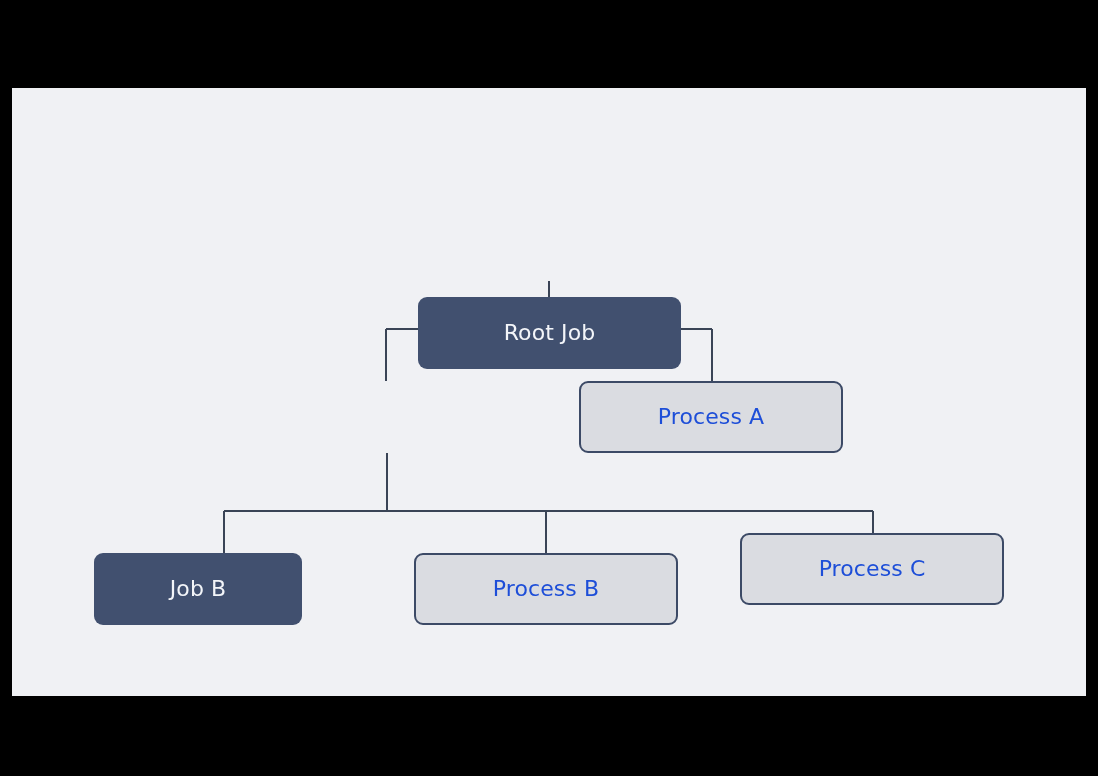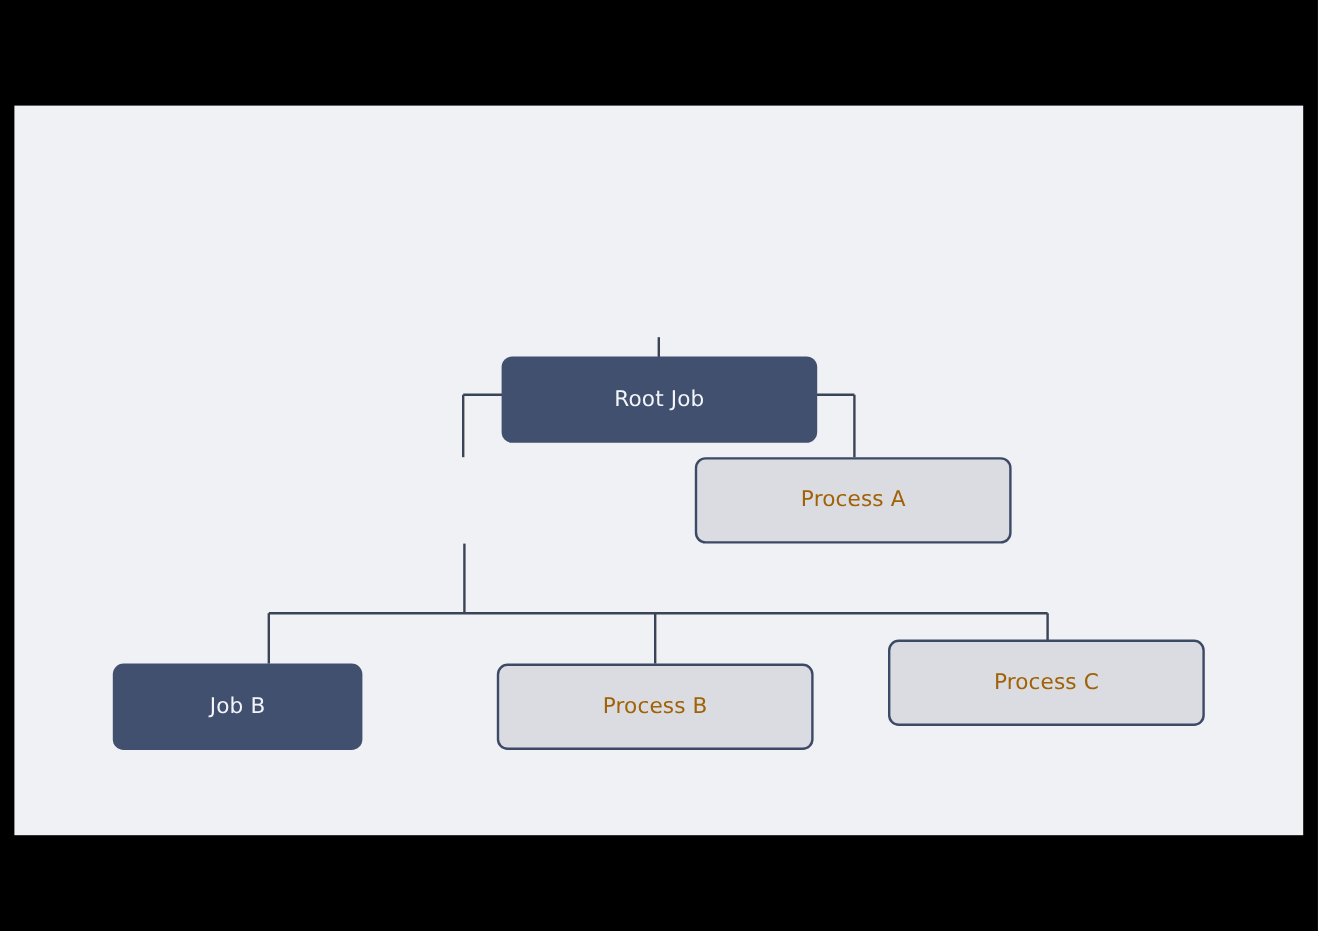--- a/index.html
+++ b/index.html
@@ -44,38 +44,38 @@
 
   
   .node {
     position: absolute;
     box-sizing: border-box;
     height: 72px;
     border-radius: 9px;
     display: flex;
     align-items: center;
     justify-content: center;
-    font-size: 18px;
+    font-size: 22px;
     font-weight: 400;
     letter-spacing: 0.1px;
     white-space: nowrap;
     user-select: none;
   }
 
   
   .node.job {
     background: #41506f;
     color: #f3f5f9;
     border: none;
   }
 
   
   .node.process {
     background: #dadce1;
-    color: #a16207;
+    color: #1d4ed8;
     border: 2px solid #3c4a66;
   }
 
   .node-label {
     display: block;
     line-height: 1;
     pointer-events: none;
   }
 </style>
 </head>

